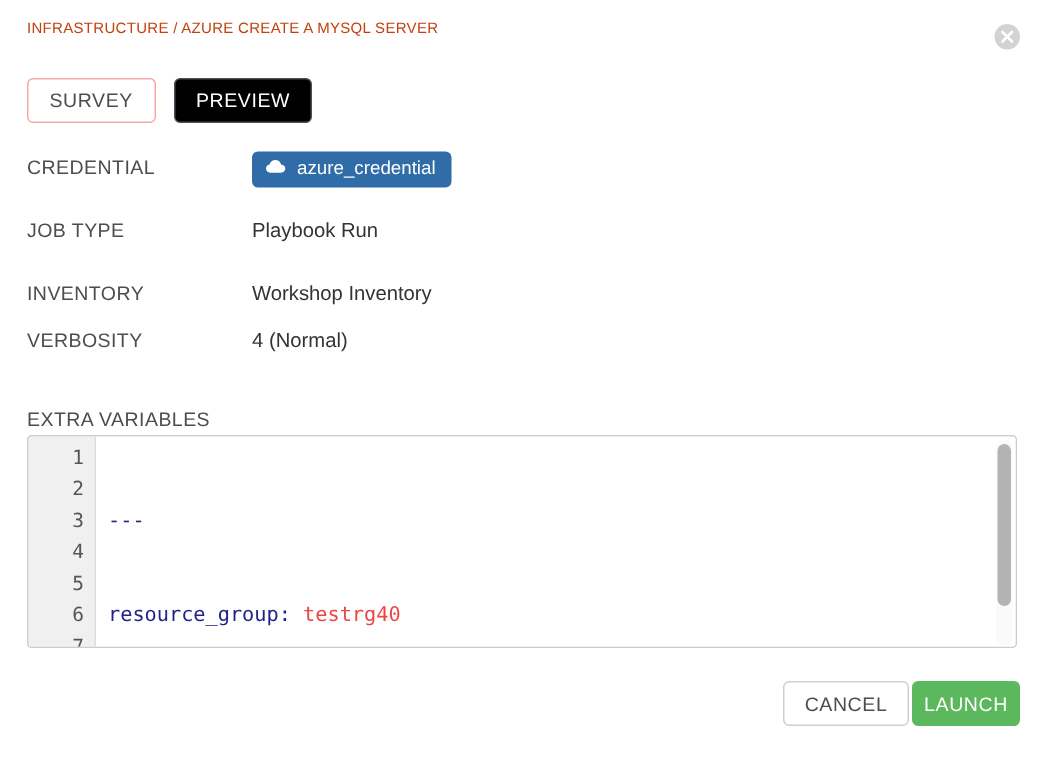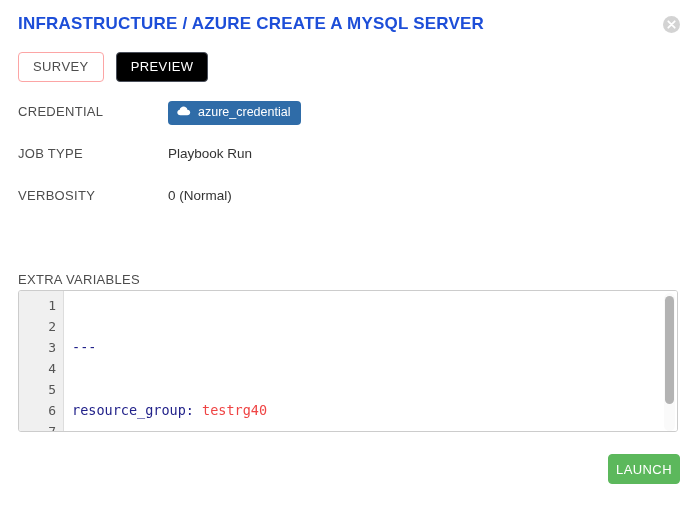--- a/index.html
+++ b/index.html
@@ -20,24 +20,24 @@
   .dialog-header {
     position: absolute;
     left: 0; top: 0;
     width: 698px;
     height: 46px;
   }
   .dialog-title {
     position: absolute;
     left: 18px;
     top: 14px;
-    font-size: 17px;
-    font-weight: bold;
+    font-size: 10px;
+    font-weight: normal;
     letter-spacing: 0.2px;
-    color: #1d4ed8;
+    color: #c2410c;
     text-transform: uppercase;
     white-space: nowrap;
   }
   .close-icon {
     position: absolute;
     right: 18px;
     top: 16px;
     width: 17px;
     height: 17px;
     border-radius: 50%;
@@ -272,24 +272,28 @@
       </span>
       <span>azure_credential</span>
     </div>
   </div>
 
   <div class="field-row tall">
     <div class="field-label">JOB TYPE</div>
     <div class="field-value">Playbook Run</div>
   </div>
 
+  <div class="field-row">
+    <div class="field-label">INVENTORY</div>
+    <div class="field-value">Workshop Inventory</div>
+  </div>
 
   <div class="field-row">
     <div class="field-label">VERBOSITY</div>
-    <div class="field-value">0 (Normal)</div>
+    <div class="field-value">4 (Normal)</div>
   </div>
 
 
 </div>
 
 <div class="extra-vars-label">EXTRA VARIABLES</div>
 
 <div class="editor">
   <div class="editor-inner">
     <div class="gutter">
@@ -310,14 +314,15 @@
       
       
     </div>
   </div>
   <div class="editor-scrollbar">
     <div class="editor-scrollbar-thumb"></div>
   </div>
 </div>
 
 <div class="footer">
+  <div class="footer-btn btn-cancel">CANCEL</div>
   <div class="footer-btn btn-launch">LAUNCH</div>
 </div>
 
 </body></html>

